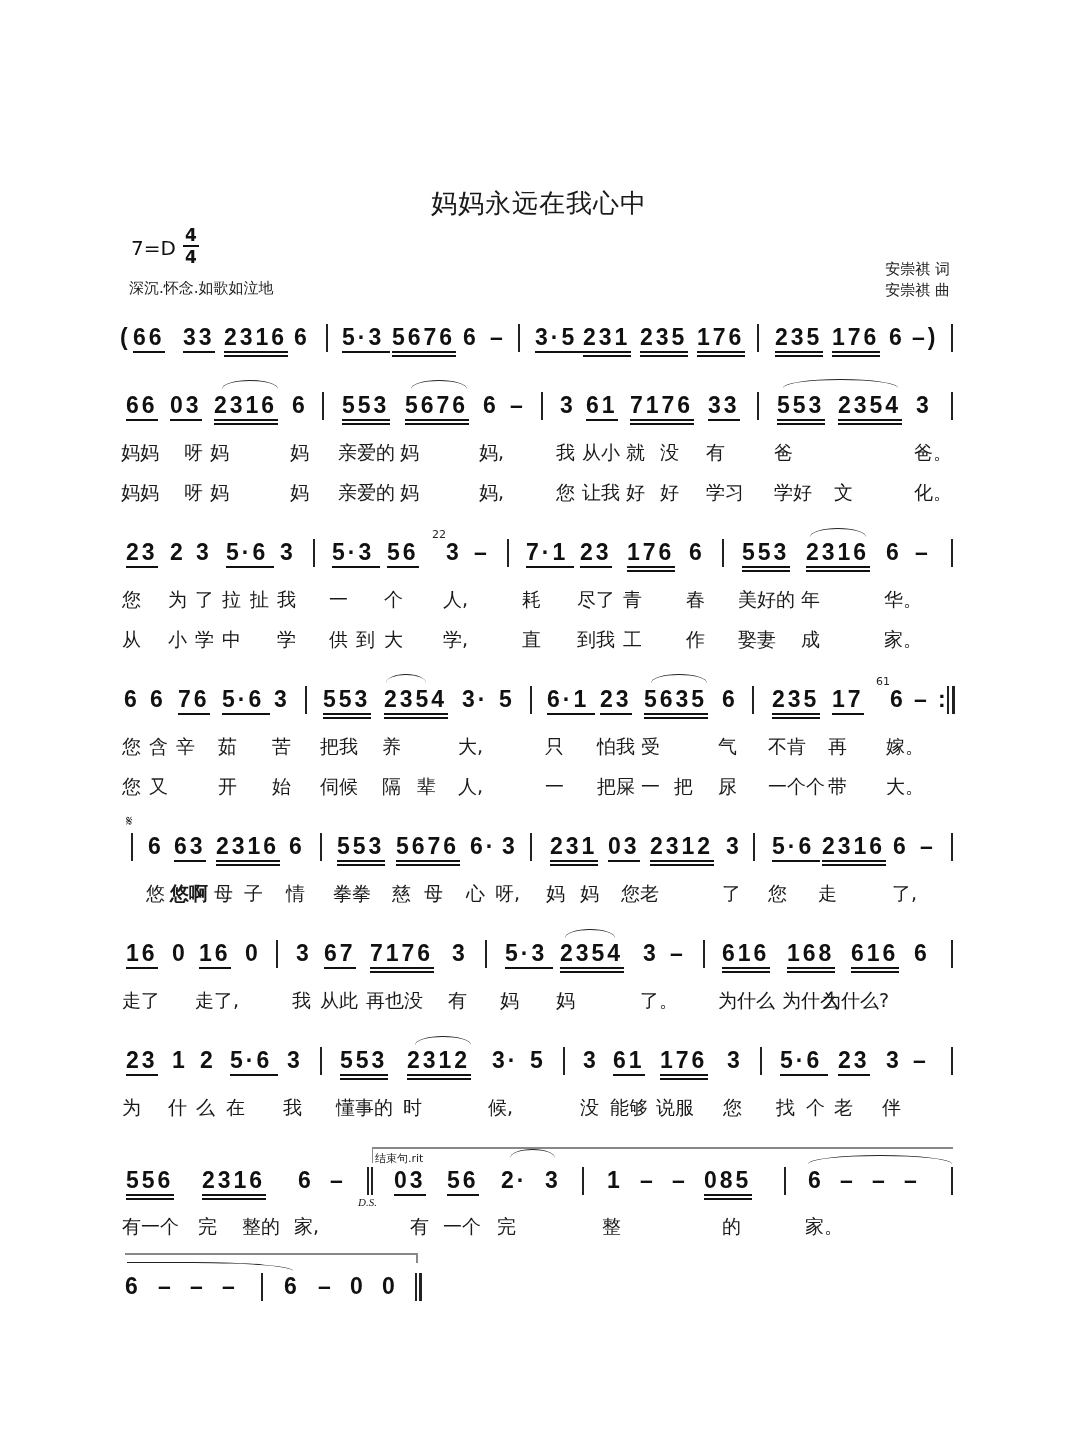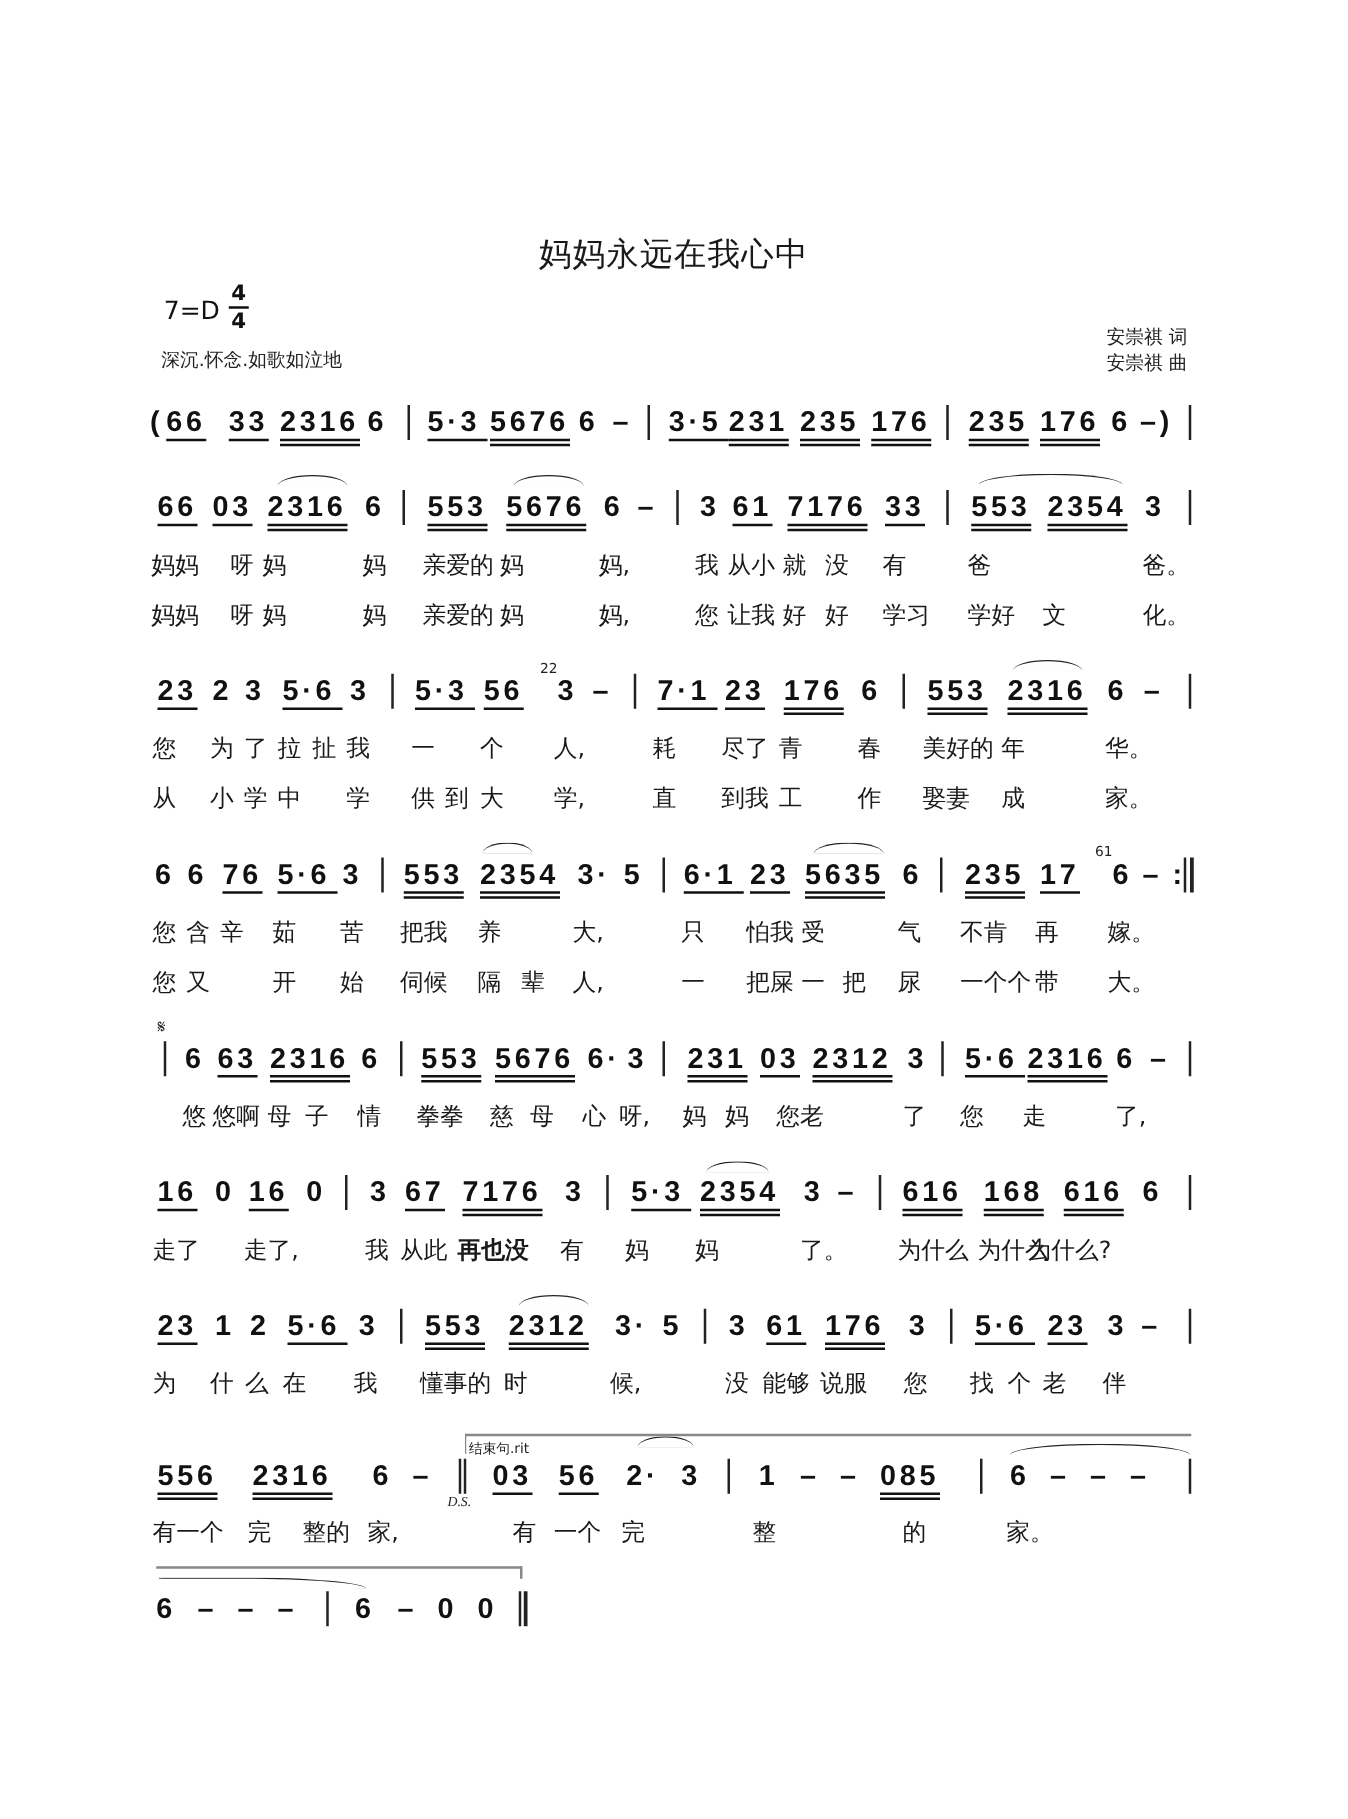--- a/index.html
+++ b/index.html
@@ -439,21 +439,21 @@
       <span class="lyr" style="left: 597px;">把屎</span>
       <span class="lyr" style="left: 641px;">一</span>
       <span class="lyr" style="left: 674px;">把</span>
       <span class="lyr" style="left: 718px;">尿</span>
       <span class="lyr" style="left: 768px;">一个个</span>
       <span class="lyr" style="left: 828px;">带</span>
       <span class="lyr" style="left: 886px;">大。</span>
     </div>
     <div class="lyric" style="top: 881px;">
       <span class="lyr" style="left: 146px;">悠</span>
-      <span class="lyr" style="left: 170px;">悠啊</span>
+      <span class="lyr" style="left: 170px; font-weight: bold;">悠啊</span>
       <span class="lyr" style="left: 214px;">母</span>
       <span class="lyr" style="left: 244px;">子</span>
       <span class="lyr" style="left: 286px;">情</span>
       <span class="lyr" style="left: 333px;">拳拳</span>
       <span class="lyr" style="left: 392px;">慈</span>
       <span class="lyr" style="left: 424px;">母</span>
       <span class="lyr" style="left: 466px;">心</span>
       <span class="lyr" style="left: 495px;">呀,</span>
       <span class="lyr" style="left: 546px;">妈</span>
       <span class="lyr" style="left: 580px;">妈</span>
@@ -461,21 +461,21 @@
       <span class="lyr" style="left: 722px;">了</span>
       <span class="lyr" style="left: 768px;">您</span>
       <span class="lyr" style="left: 818px;">走</span>
       <span class="lyr" style="left: 892px;">了,</span>
     </div>
     <div class="lyric" style="top: 988px;">
       <span class="lyr" style="left: 122px;">走了</span>
       <span class="lyr" style="left: 195px;">走了,</span>
       <span class="lyr" style="left: 292px;">我</span>
       <span class="lyr" style="left: 320px;">从此</span>
-      <span class="lyr" style="left: 366px; font-weight: bold;">再也没</span>
+      <span class="lyr" style="left: 366px;">再也没</span>
       <span class="lyr" style="left: 448px;">有</span>
       <span class="lyr" style="left: 500px;">妈</span>
       <span class="lyr" style="left: 556px;">妈</span>
       <span class="lyr" style="left: 640px;">了。</span>
       <span class="lyr" style="left: 718px;">为什么</span>
       <span class="lyr" style="left: 782px;">为什么</span>
       <span class="lyr" style="left: 822px;">为什么?</span>
     </div>
     <div class="lyric" style="top: 1095px;">
       <span class="lyr" style="left: 122px;">为</span>

